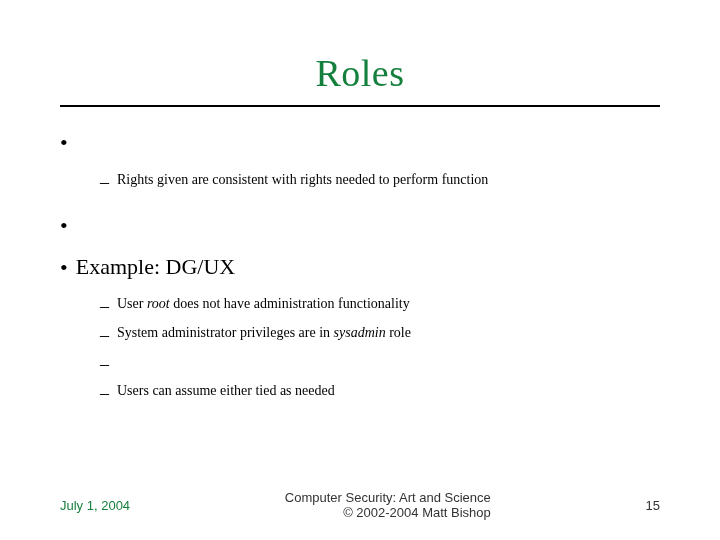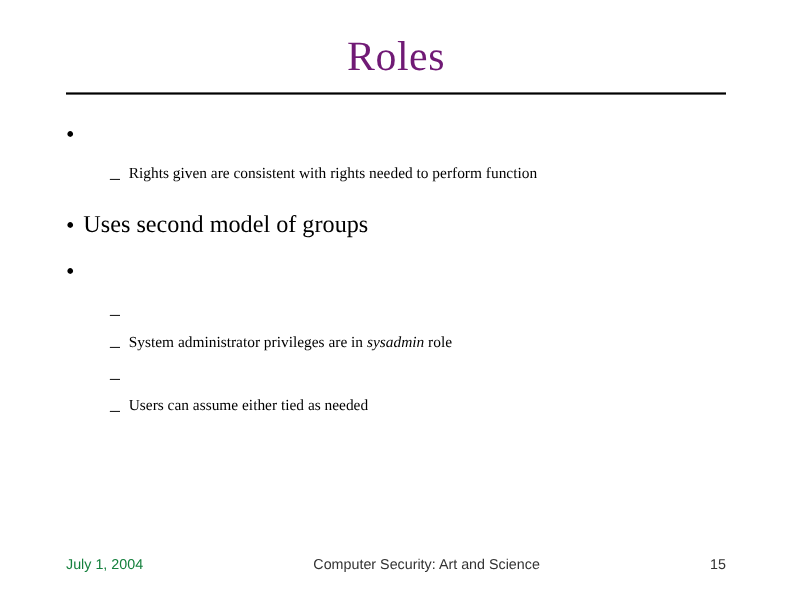--- a/index.html
+++ b/index.html
@@ -21,23 +21,24 @@
       height: 540px;
       padding: 30px 60px 20px 60px;
       display: flex;
       flex-direction: column;
     }
 
     .title {
       font-size: 38px;
       font-weight: normal;
       text-align: center;
-      color: #701a75;
+      color: #15803d;
       margin-bottom: 10px;
       letter-spacing: 0.5px;
+      margin-top: 21px;
     }
 
     .divider {
       border: none;
       border-top: 2px solid #000000;
       margin-bottom: 20px;
     }
 
     .content {
       flex: 1;
@@ -138,45 +139,47 @@
     </div>
     <div class="sub-items">
       <div class="sub-item">
         <span class="sub-dash">–</span>
         <span class="sub-text">Rights given are consistent with rights needed to perform function</span>
       </div>
     </div>
 
     <div class="bullet-item">
       <span class="bullet-dot">•</span>
-      <span class="bullet-text">Uses second model of groups</span>
     </div>
 
     <div class="bullet-item">
       <span class="bullet-dot">•</span>
+      <span class="bullet-text">Example: DG/UX</span>
     </div>
     <div class="sub-items">
       <div class="sub-item">
         <span class="sub-dash">–</span>
+        <span class="sub-text">User <em>root</em> does not have administration functionality</span>
       </div>
       <div class="sub-item">
         <span class="sub-dash">–</span>
         <span class="sub-text">System administrator privileges are in <em>sysadmin</em> role</span>
       </div>
       <div class="sub-item">
         <span class="sub-dash">–</span>
       </div>
       <div class="sub-item">
         <span class="sub-dash">–</span>
         <span class="sub-text">Users can assume either tied as needed</span>
       </div>
     </div>
 
   </div>
 
   <div class="footer">
     <span class="footer-left">July 1, 2004</span>
     <div class="footer-center">
       <div>Computer Security: Art and Science</div>
+      <div>© 2002-2004 Matt Bishop</div>
     </div>
     <span class="footer-right">15</span>
   </div>
 </div>
 
 </body></html>

